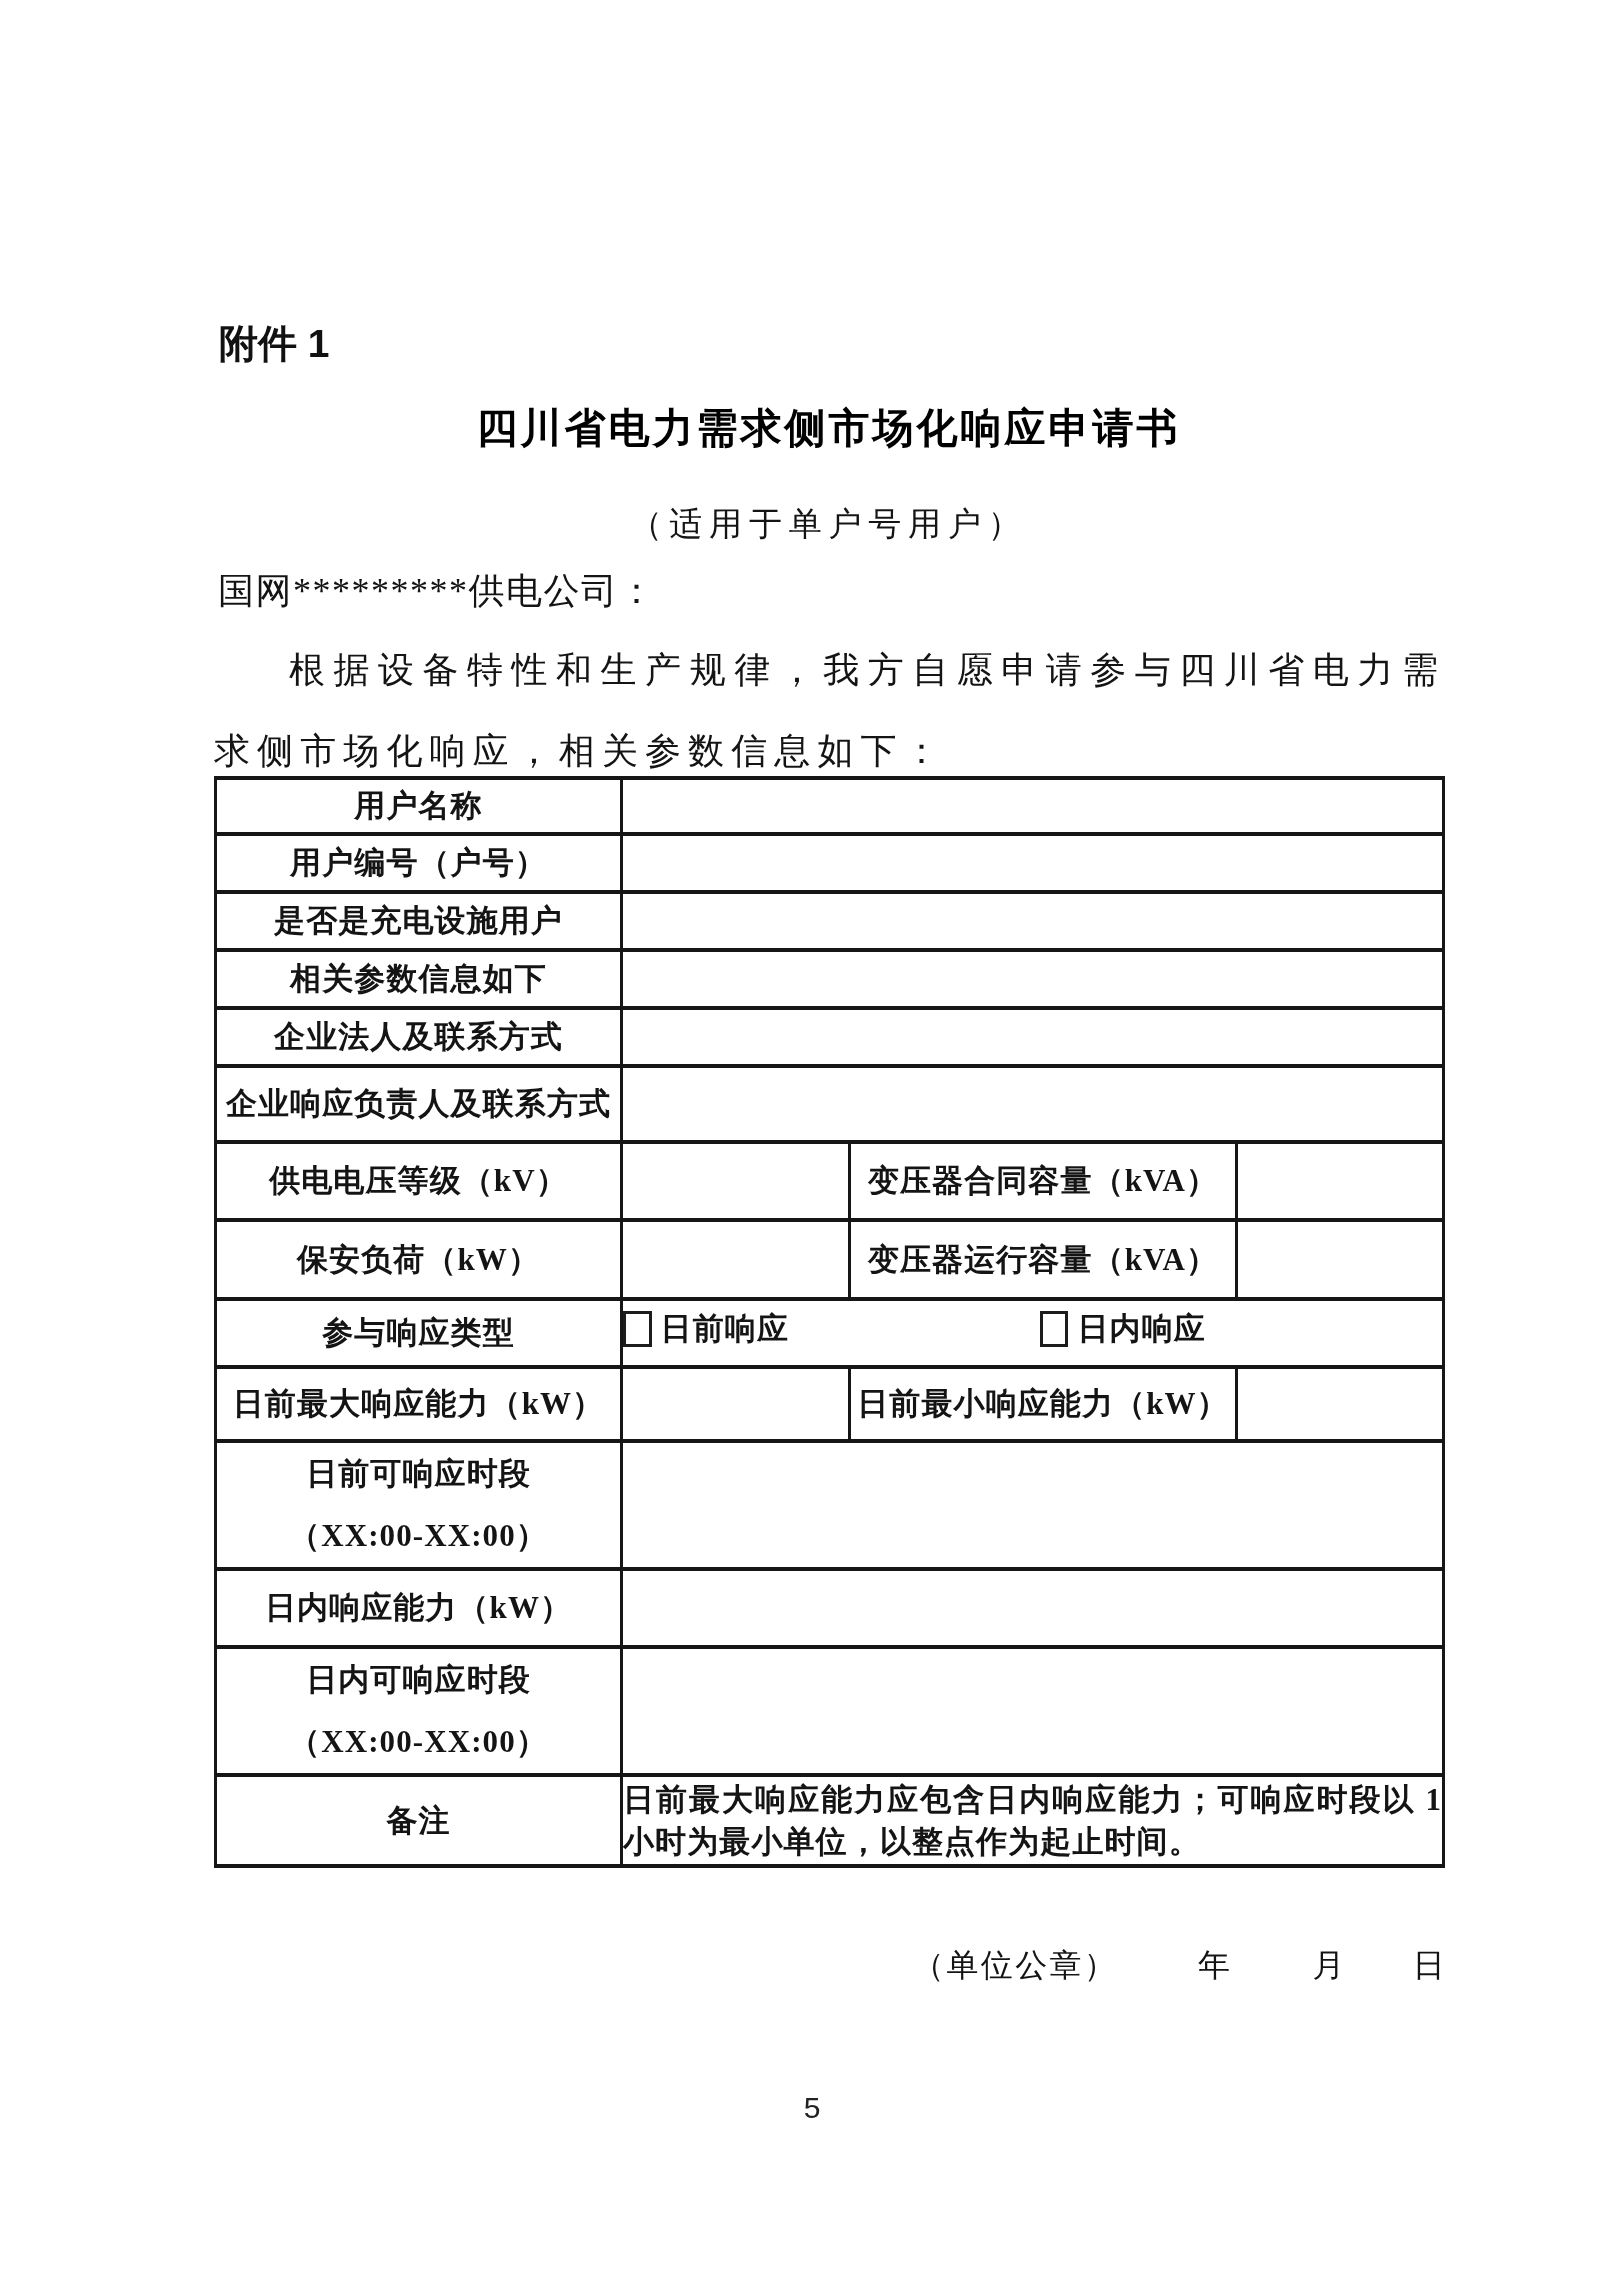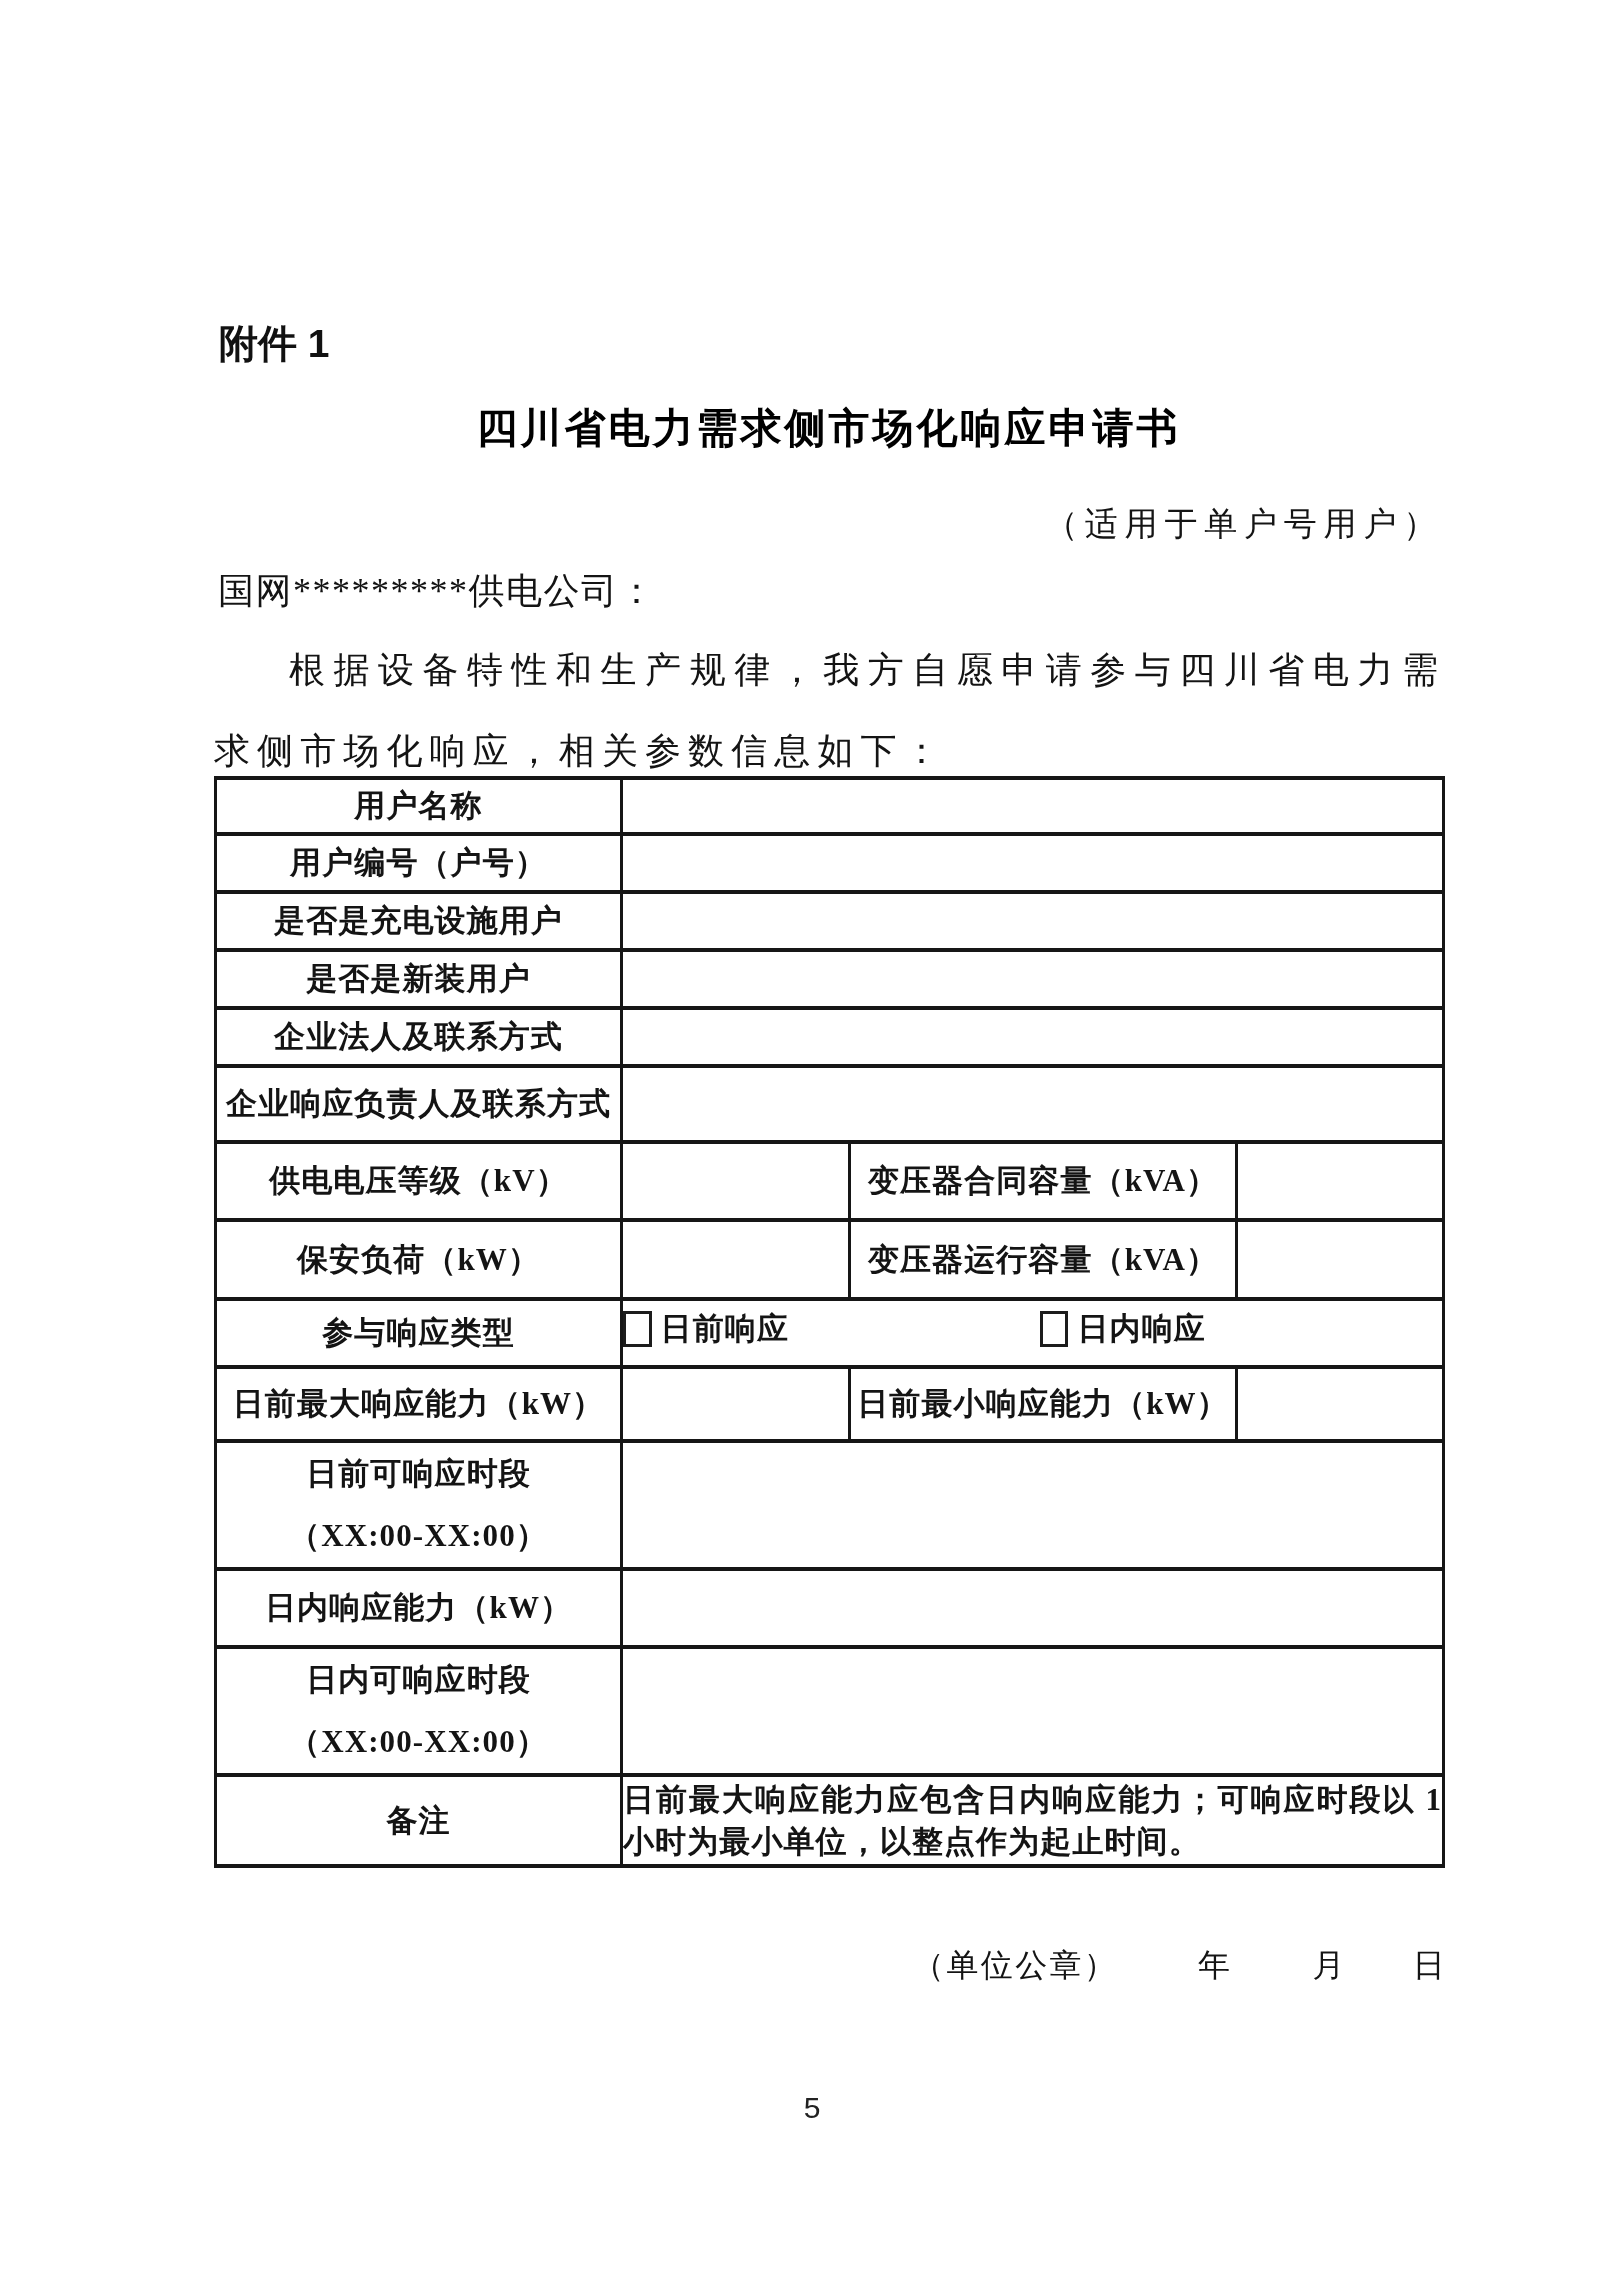--- a/index.html
+++ b/index.html
@@ -16,21 +16,21 @@
     font-family:"Liberation Sans","DejaVu Sans",sans-serif;
     font-weight:bold;font-size:39px;line-height:47px;color:#111;
   }
   .title{
     position:absolute;left:214px;top:394px;width:1229px;
     text-align:center;font-weight:bold;font-size:41px;line-height:68px;
     letter-spacing:3px;color:#000;
   }
   .subtitle{
     position:absolute;left:214px;top:502px;width:1229px;
-    text-align:right;font-size:33px;line-height:44px;letter-spacing:6.8px;
+    text-align:center;font-size:33px;line-height:44px;letter-spacing:6.8px;
   }
   .salutation{
     position:absolute;left:218px;top:568px;
     font-size:36px;line-height:47px;letter-spacing:1.5px;
   }
   .paragraph{
     position:absolute;left:214px;top:630px;width:1231px;
     font-size:36px;line-height:81px;letter-spacing:7.1px;
     text-align:justify;text-indent:75px;
   }
@@ -103,21 +103,21 @@
     </tr>
     <tr style="height:58px">
       <td class="lbl">用户编号（户号）</td>
       <td class="val" colspan="3"></td>
     </tr>
     <tr style="height:58px">
       <td class="lbl">是否是充电设施用户</td>
       <td class="val" colspan="3"></td>
     </tr>
     <tr style="height:58px">
-      <td class="lbl">是否是新装用户</td>
+      <td class="lbl">相关参数信息如下</td>
       <td class="val" colspan="3"></td>
     </tr>
     <tr style="height:58px">
       <td class="lbl">企业法人及联系方式</td>
       <td class="val" colspan="3"></td>
     </tr>
     <tr style="height:76px">
       <td class="lbl">企业响应负责人及联系方式</td>
       <td class="val" colspan="3"></td>
     </tr>

